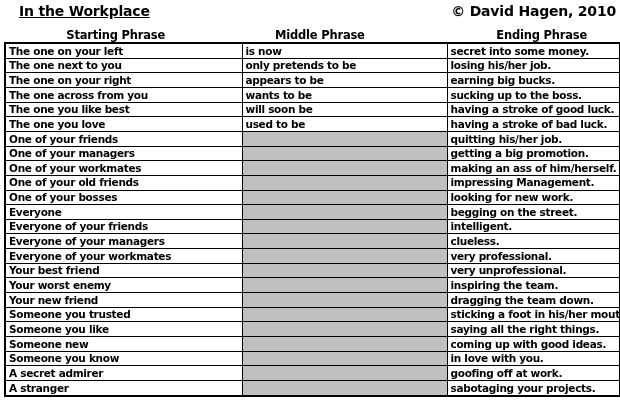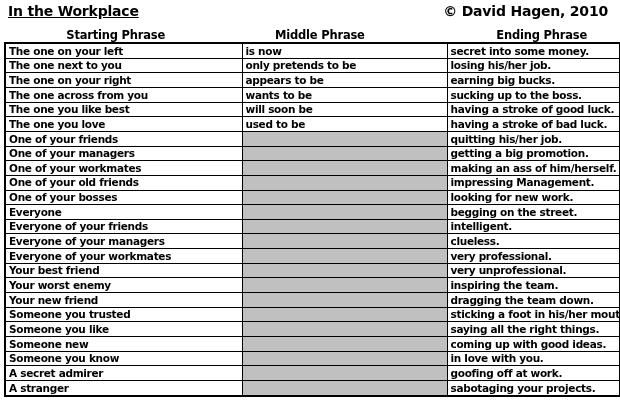--- a/index.html
+++ b/index.html
@@ -12,27 +12,27 @@
   html, body {
     width: 620px; height: 409px;
     background: var(--bg);
     font-family: "DejaVu Sans", "Liberation Sans", sans-serif;
     color: var(--text);
     overflow: hidden;
   }
   .page { position: relative; width: 620px; height: 409px; }
 
   .doc-title {
-    position: absolute; top: 3px; left: 8px;
+    position: absolute; top: 3px; left: 19px;
     font-size: 14px; font-weight: bold;
     text-decoration: underline;
     letter-spacing: -0.2px;
   }
   .doc-copyright {
-    position: absolute; top: 3px; right: 12px;
+    position: absolute; top: 3px; right: 4px;
     font-size: 14px; font-weight: bold;
     letter-spacing: -0.2px;
   }
 
   .col-headers {
     position: absolute; top: 28px; left: 4px;
     display: flex; width: 615px; text-align: center;
   }
   .col-headers span {
     font-size: 11.5px; font-weight: bold;

